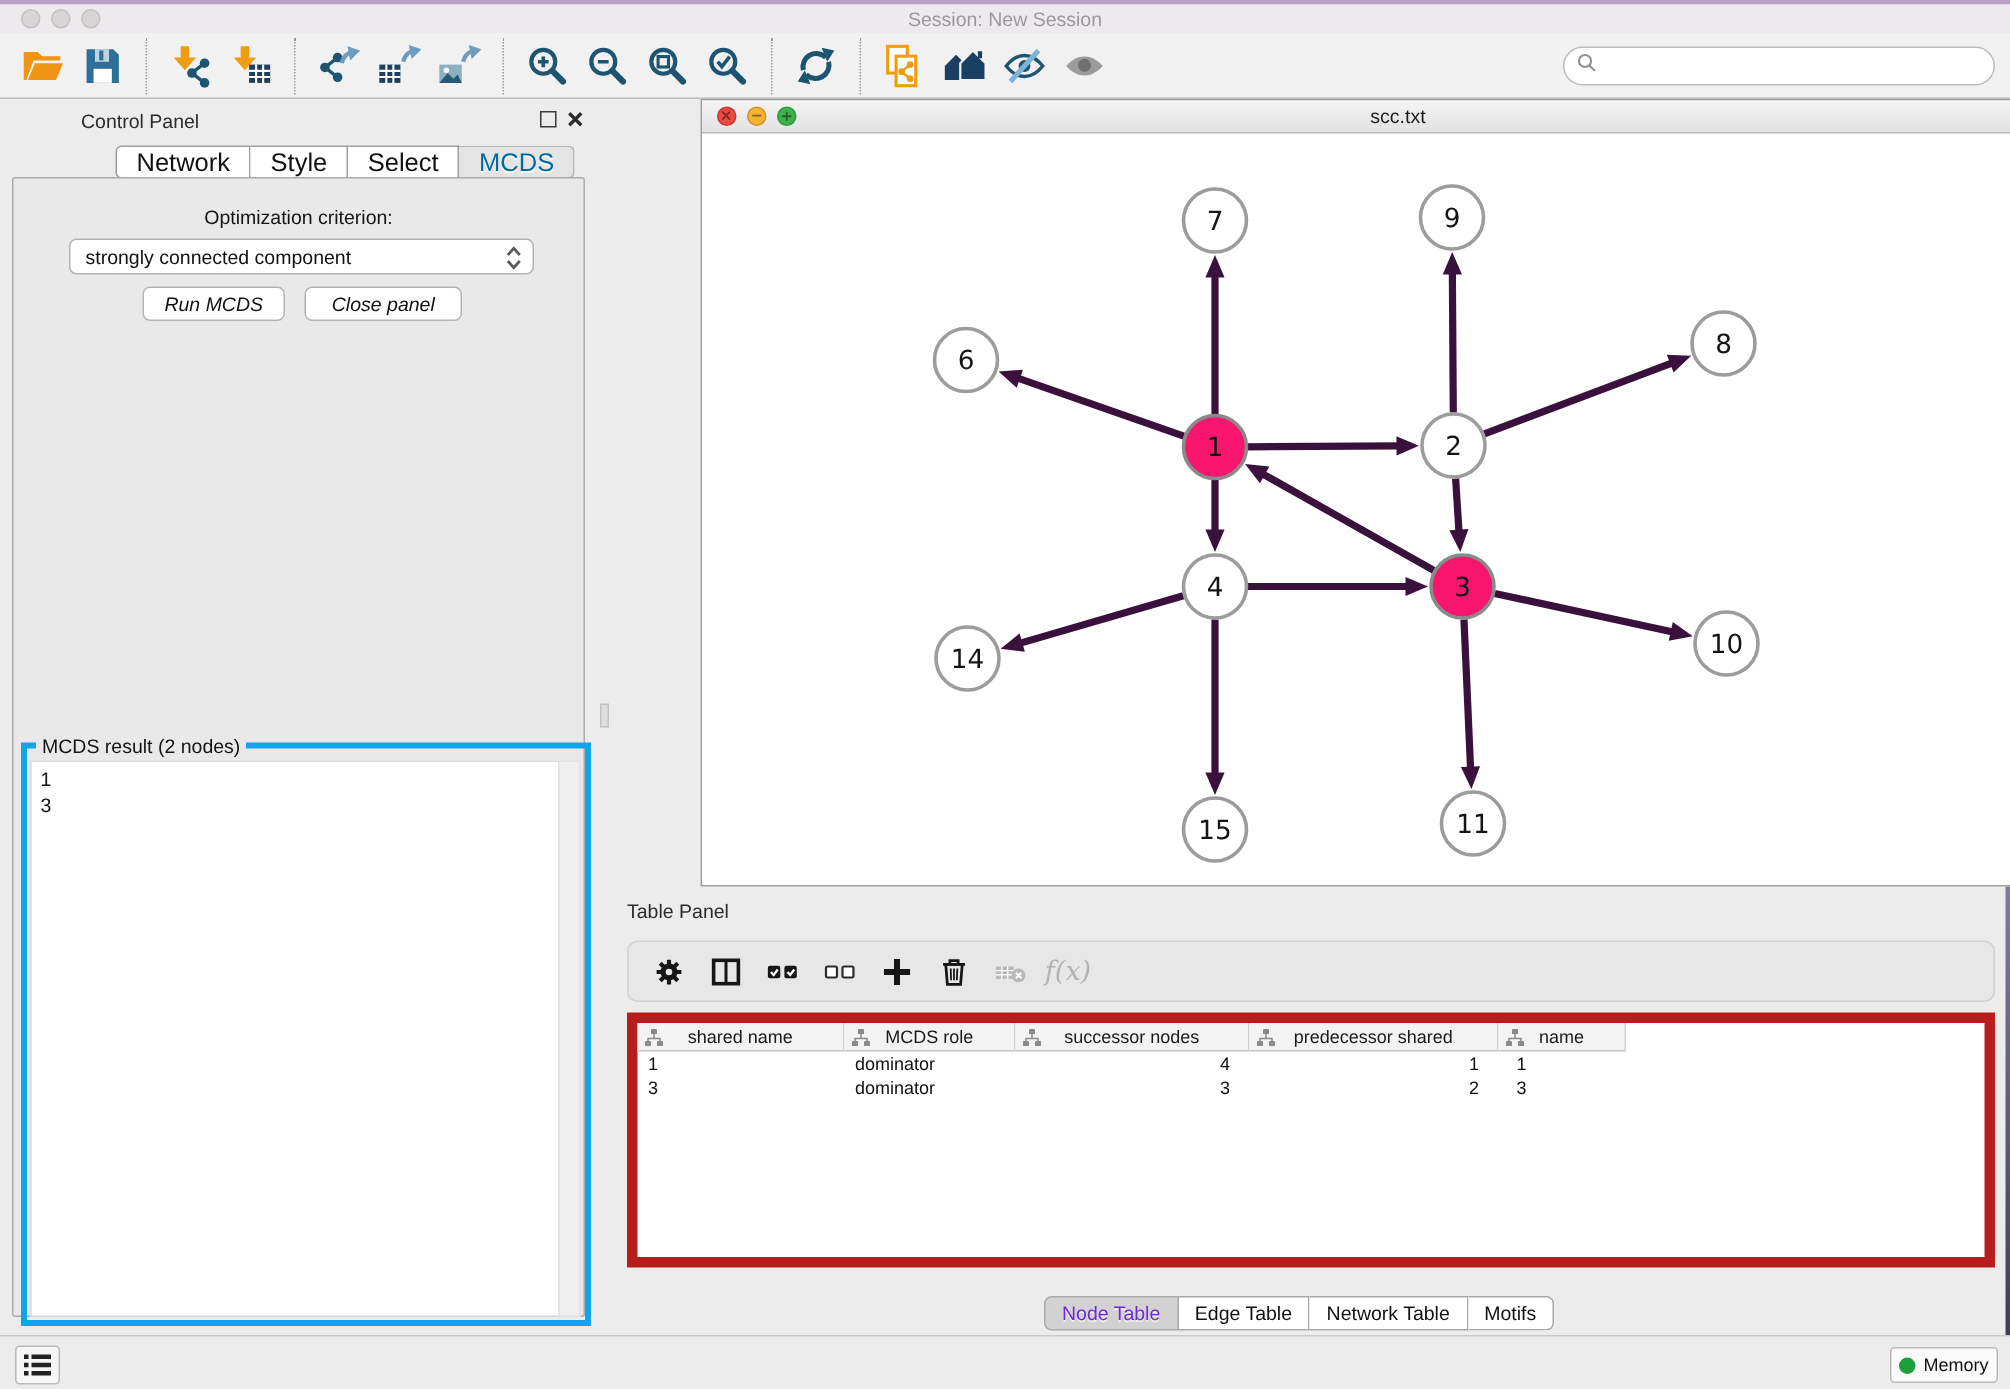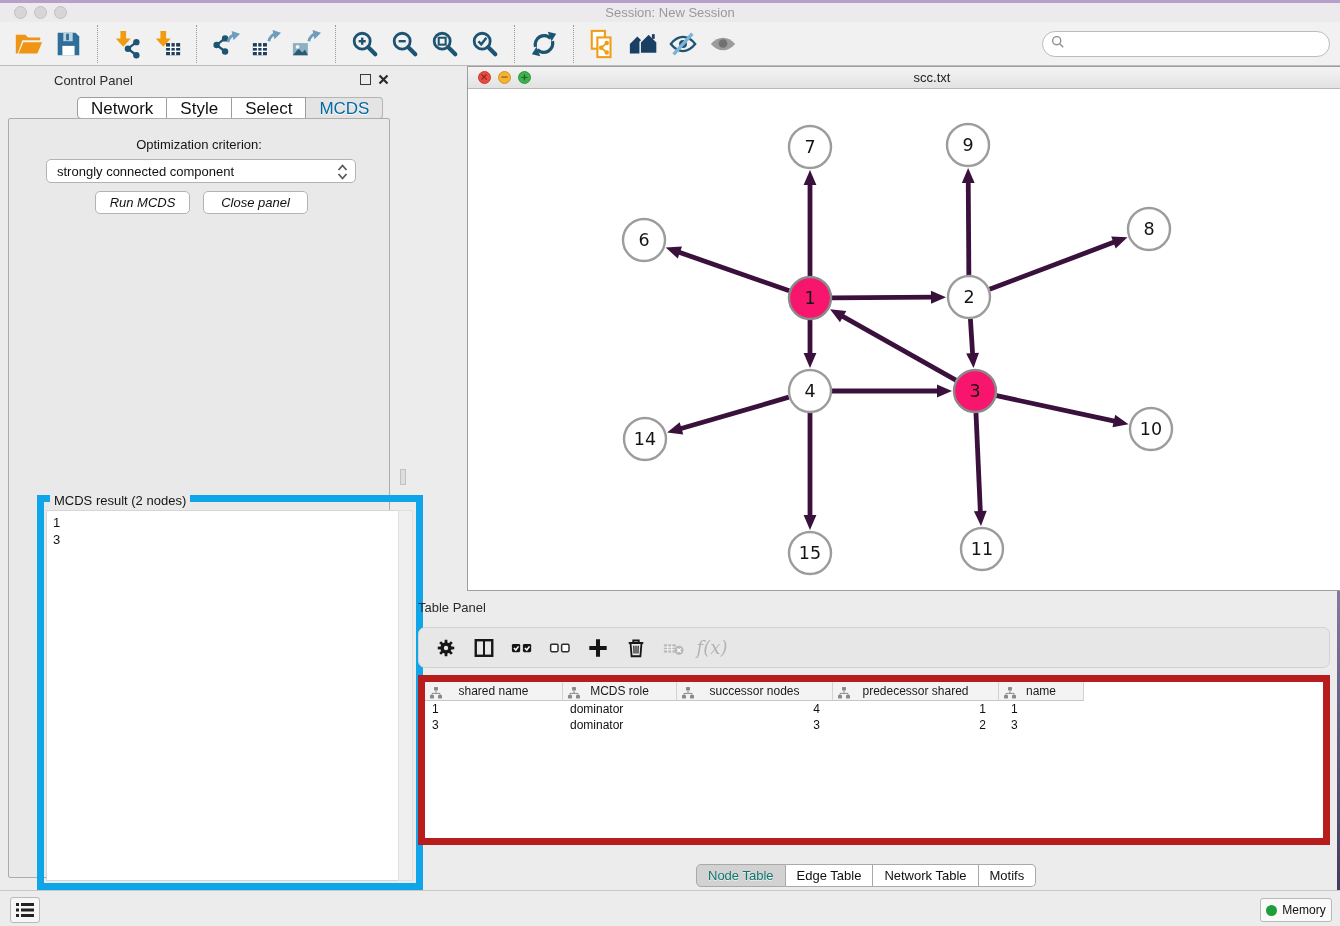--- a/index.html
+++ b/index.html
@@ -36,21 +36,21 @@
   #cp-body{position:absolute;left:8px;top:52px;width:382px;height:760px;background:#e9e9e9;
            border:1px solid #acacac;border-radius:2px;box-sizing:border-box;}
   #opt-label{position:absolute;left:0;top:18px;width:100%;text-align:center;font-size:13px;color:#141414;}
   #criterion-select{position:absolute;left:37px;top:40px;width:310px;height:24px;background:#fff;border:1px solid #b3b3b3;
                     border-radius:5px;box-sizing:border-box;display:flex;align-items:center;font-size:13px;padding-left:10px;}
   #criterion-select .stepper{position:absolute;right:7px;top:4px;}
   .cp-button{position:absolute;top:72px;height:23px;background:#fff;border:1px solid #b3b3b3;border-radius:5px;
              font-size:13px;display:flex;align-items:center;justify-content:center;box-sizing:border-box;font-style:italic;}
   #run-btn{left:86px;width:95px;}
   #closepanel-btn{left:194px;width:105px;}
-  #result-fieldset{position:absolute;left:5px;top:376px;width:372px;height:381px;border:7px solid #0ea5e9;margin-left:23px;}
+  #result-fieldset{position:absolute;left:5px;top:376px;width:372px;height:381px;border:4px solid #0ea5e9;}
   #result-legend{position:absolute;left:6px;top:-9px;background:#e9e9e9;padding:0 4px;font-size:13px;color:#141414;}
   #result-white{position:absolute;left:2px;top:8px;right:17px;bottom:2px;background:#fff;border:1px solid #d6d6d6;}
   #result-scroll{position:absolute;right:3px;top:8px;width:13px;bottom:2px;background:#efefef;border:1px solid #e0e0e0;}
   #result-text{position:absolute;left:6px;top:3px;font-size:13px;line-height:17px;white-space:pre;color:#111;}
   
   #v-grip{left:400px;top:469px;width:6px;height:16px;background:#dedede;border:1px solid #c2c2c2;box-sizing:border-box;}
   #h-grip{left:847px;top:584px;width:13px;height:6px;background:#d4d4d4;border:1px solid #c2c2c2;box-sizing:border-box;}
   
   #network-window{left:423px;top:66px;width:930px;height:525px;background:#fff;border:1px solid #9e9e9e;box-sizing:border-box;margin-left:44px;}
   #nw-titlebar{position:absolute;left:0;top:0;width:100%;height:22px;background:linear-gradient(#f4f4f4,#e2e2e2);
@@ -75,21 +75,21 @@
   #table-rows{position:absolute;left:0;top:20px;width:100%;}
   .t-row{display:flex;height:16px;font-size:12px;color:#111;}
   .t-cell{box-sizing:border-box;overflow:hidden;white-space:nowrap;}
   .t-cell.left{padding-left:7px;text-align:left;}
   .t-cell.right{padding-right:13px;text-align:right;}
   .t-cell.name{padding-left:12px;text-align:left;}
   #tp-tabs{position:absolute;left:289px;top:273px;display:flex;height:23px;}
   .tp-tab{border:1px solid #a9a9a9;border-left:none;background:#fff;font-size:13px;line-height:22px;padding:0 11px;color:#111;}
   .tp-tab:first-child{border-left:1px solid #a9a9a9;border-radius:5px 0 0 5px;}
   .tp-tab:last-child{border-radius:0 5px 5px 0;}
-  .tp-tab.active{background:#d2d2d2;color:#0f766e;text-shadow:0 1px 0 #efefef;}
+  .tp-tab.active{background:#d2d2d2;color:#6d28d9;text-shadow:0 1px 0 #efefef;}
   
   #status-bar{left:0;top:890px;width:1340px;height:36px;background:#ececec;border-top:1px solid #c8c8c8;box-sizing:border-box;text-align:right;}
   #menu-btn{position:absolute;left:10px;top:6px;width:30px;height:26px;background:#f6f6f6;border:1px solid #b9b9b9;
             border-radius:3px;display:flex;align-items:center;justify-content:center;box-sizing:border-box;}
   #memory-btn{position:absolute;right:8px;top:7px;width:72px;height:24px;background:#fafafa;border:1px solid #b9b9b9;
               border-radius:3px;display:flex;align-items:center;justify-content:center;gap:5px;font-size:12px;box-sizing:border-box;}
   #memory-dot{width:11px;height:11px;border-radius:50%;background:#1f9e3c;}
   
   #wallpaper-right{left:1337px;top:560px;width:3px;height:366px;background:linear-gradient(#8a7fa8,#3a3456);}
 </style>

